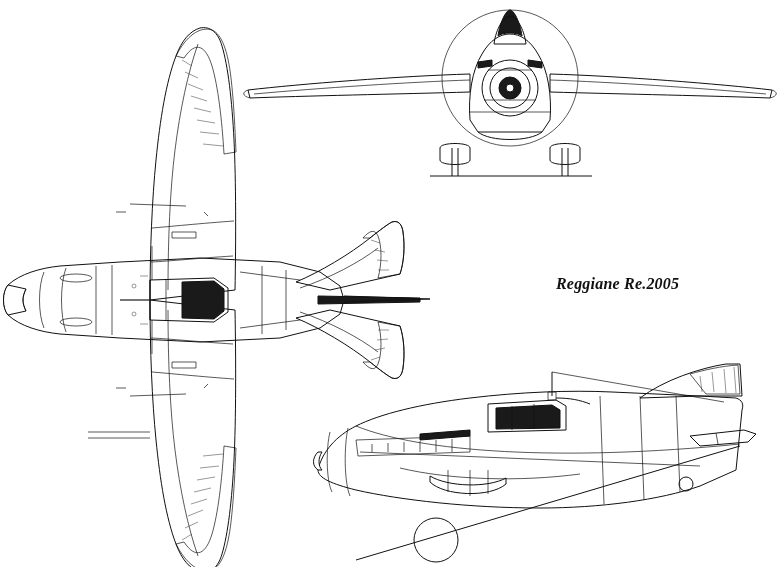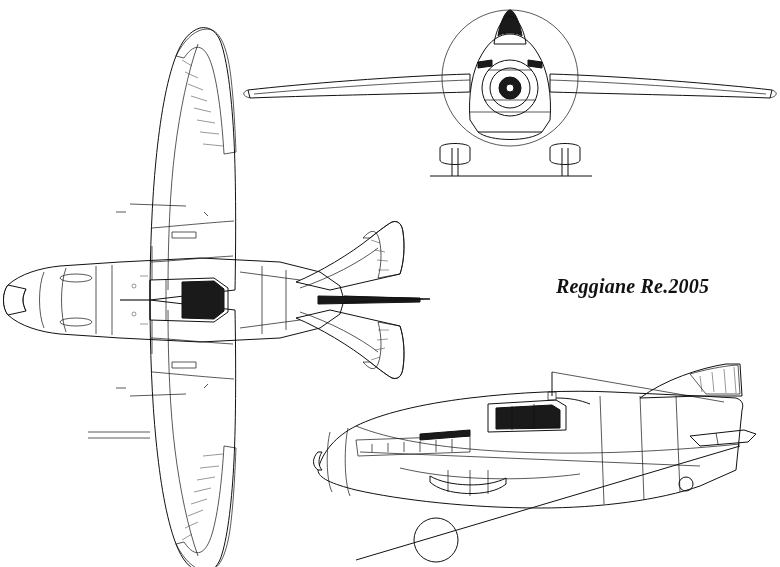--- a/index.html
+++ b/index.html
@@ -22,21 +22,21 @@
     width: 780px;
     height: 567px;
   }
   .caption {
     position: absolute;
     left: 556px;
     top: 275px;
     font-family: "Liberation Serif", serif;
     font-style: italic;
     font-weight: bold;
-    font-size: 20px;
+    font-size: 16px;
     color: #111111;
     letter-spacing: 0.2px;
     white-space: nowrap;
   }
   svg { display: block; }
   .ln { fill: none; stroke: #111111; stroke-width: 1; }
   .ln-thin { fill: none; stroke: #111111; stroke-width: 0.7; }
   .ln-hair { fill: none; stroke: #333333; stroke-width: 0.5; }
   .fill-dark { fill: #1a1a1a; stroke: #111111; stroke-width: 1; }
   .fill-white { fill: #ffffff; stroke: #111111; stroke-width: 1; }

